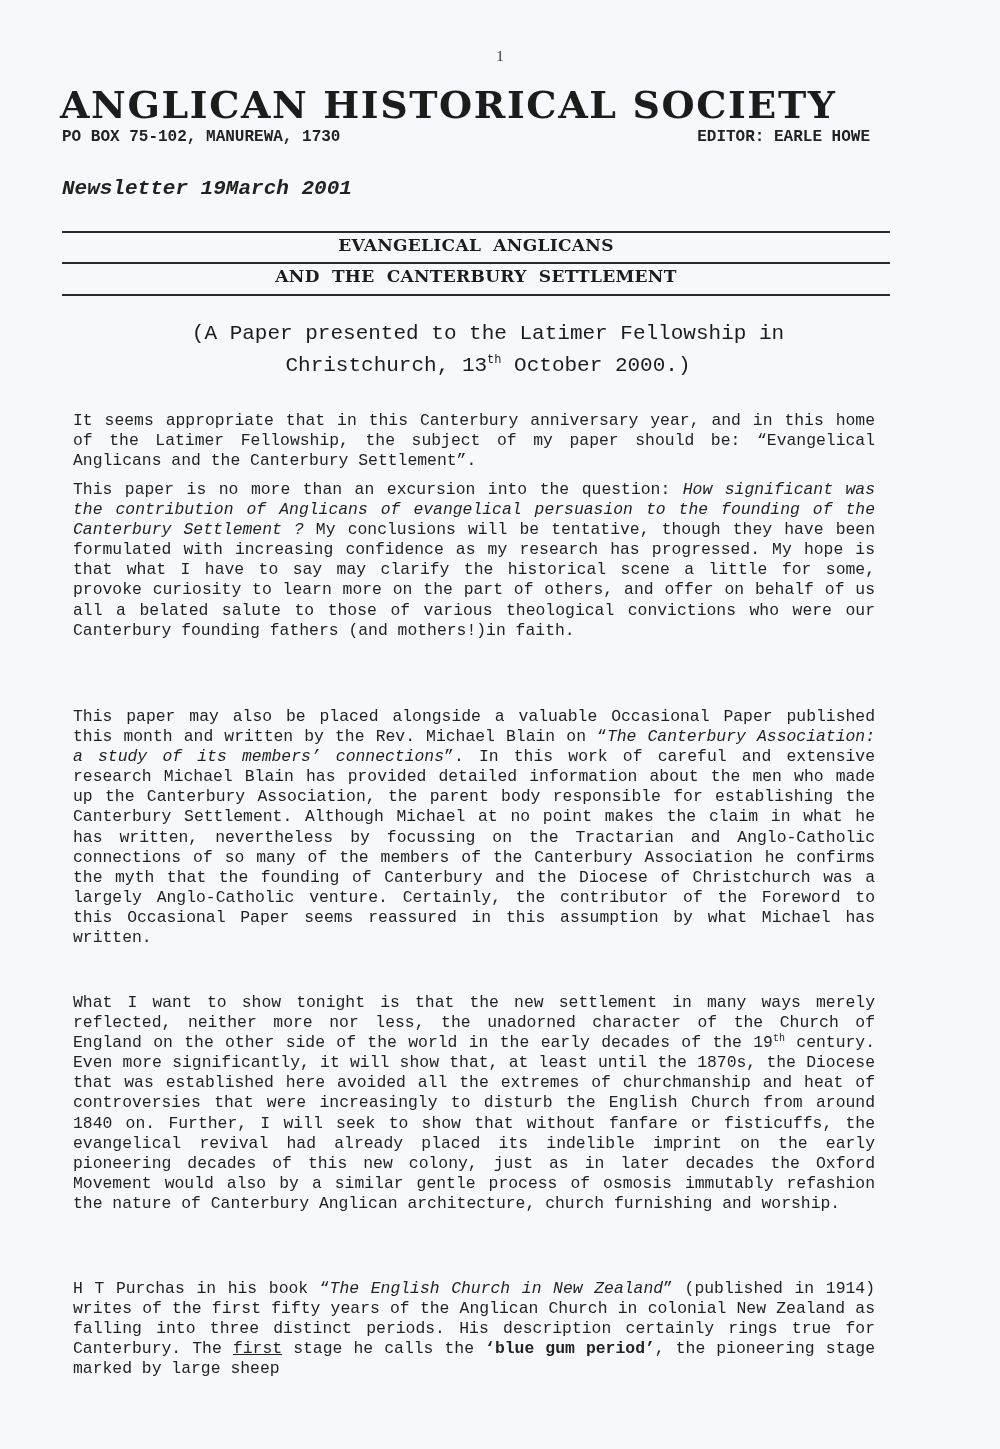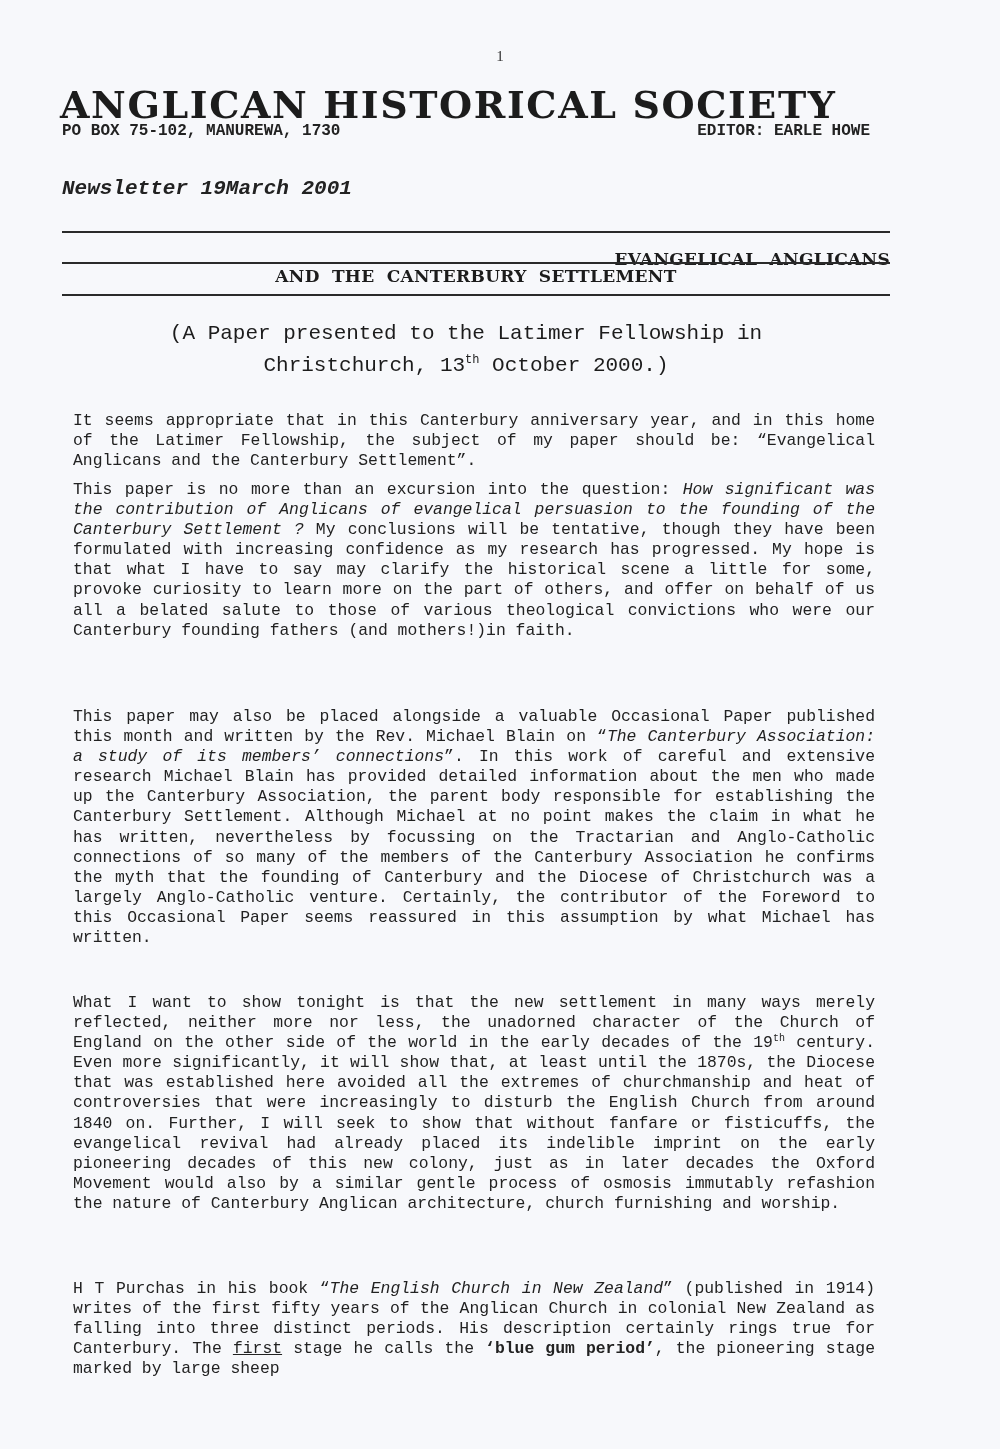--- a/index.html
+++ b/index.html
@@ -26,21 +26,21 @@
       top: 82px; left: 60px; width: 820px;
       font-family: "DejaVu Serif", "Liberation Serif", serif;
       font-weight: bold;
       font-size: 38px;
       letter-spacing: 1.6px;
       color: #1c1c1c;
       white-space: nowrap;
     }
     .masthead-sub {
       position: absolute;
-      top: 122px; left: 62px; width: 808px;
+      top: 128px; left: 62px; width: 808px;
       display: flex; justify-content: space-between;
       font-family: "Liberation Mono", monospace;
       font-weight: bold;
       font-size: 16px;
       color: #222;
     }
     .issue-line {
       position: absolute;
       top: 177px; left: 62px; width: 800px;
       display: flex; 
@@ -62,21 +62,21 @@
       text-align: center;
       font-family: "DejaVu Serif", "Liberation Serif", serif;
       font-size: 17px;
       font-weight: bold;
       letter-spacing: 0.3px;
       color: #1c1c1c;
       word-spacing: 6px;
     }
     .subtitle {
       position: absolute;
-      top: 320px; left: 52px; width: 828px;
+      top: 320px; left: 74px; width: 828px;
       text-align: center;
       font-family: "Liberation Mono", monospace;
       font-size: 21px;
       line-height: 27px;
       color: #1c1c1c;
     }
     .subtitle sup { font-size: 12px; }
     .para {
       position: absolute;
       left: 61px; width: 826px;
@@ -101,21 +101,21 @@
 <div class="masthead-sub">
   <span>PO BOX 75-102, MANUREWA, 1730</span>
   <span>EDITOR: EARLE HOWE</span>
 </div>
 <div class="issue-line">
   <span>Newsletter 19</span>
   <span>March 2001</span>
 </div>
 
 <div class="rule" style="top:231px;"></div>
-<div class="headline" style="top:249px;text-align:right;">EVANGELICAL  ANGLICANS</div>
+<div class="headline" style="top:235px;">EVANGELICAL  ANGLICANS</div>
 <div class="rule" style="top:262px;"></div>
 <div class="headline" style="top:266px;">AND  THE CANTERBURY SETTLEMENT</div>
 <div class="rule" style="top:294px;"></div>
 
 <div class="subtitle">
   <div>(A Paper presented to the Latimer Fellowship in</div>
   <div><span>Christchurch, 13</span><sup>th</sup><span> October 2000.)</span></div>
 </div>
 
 <div class="para" style="top:399px;">

